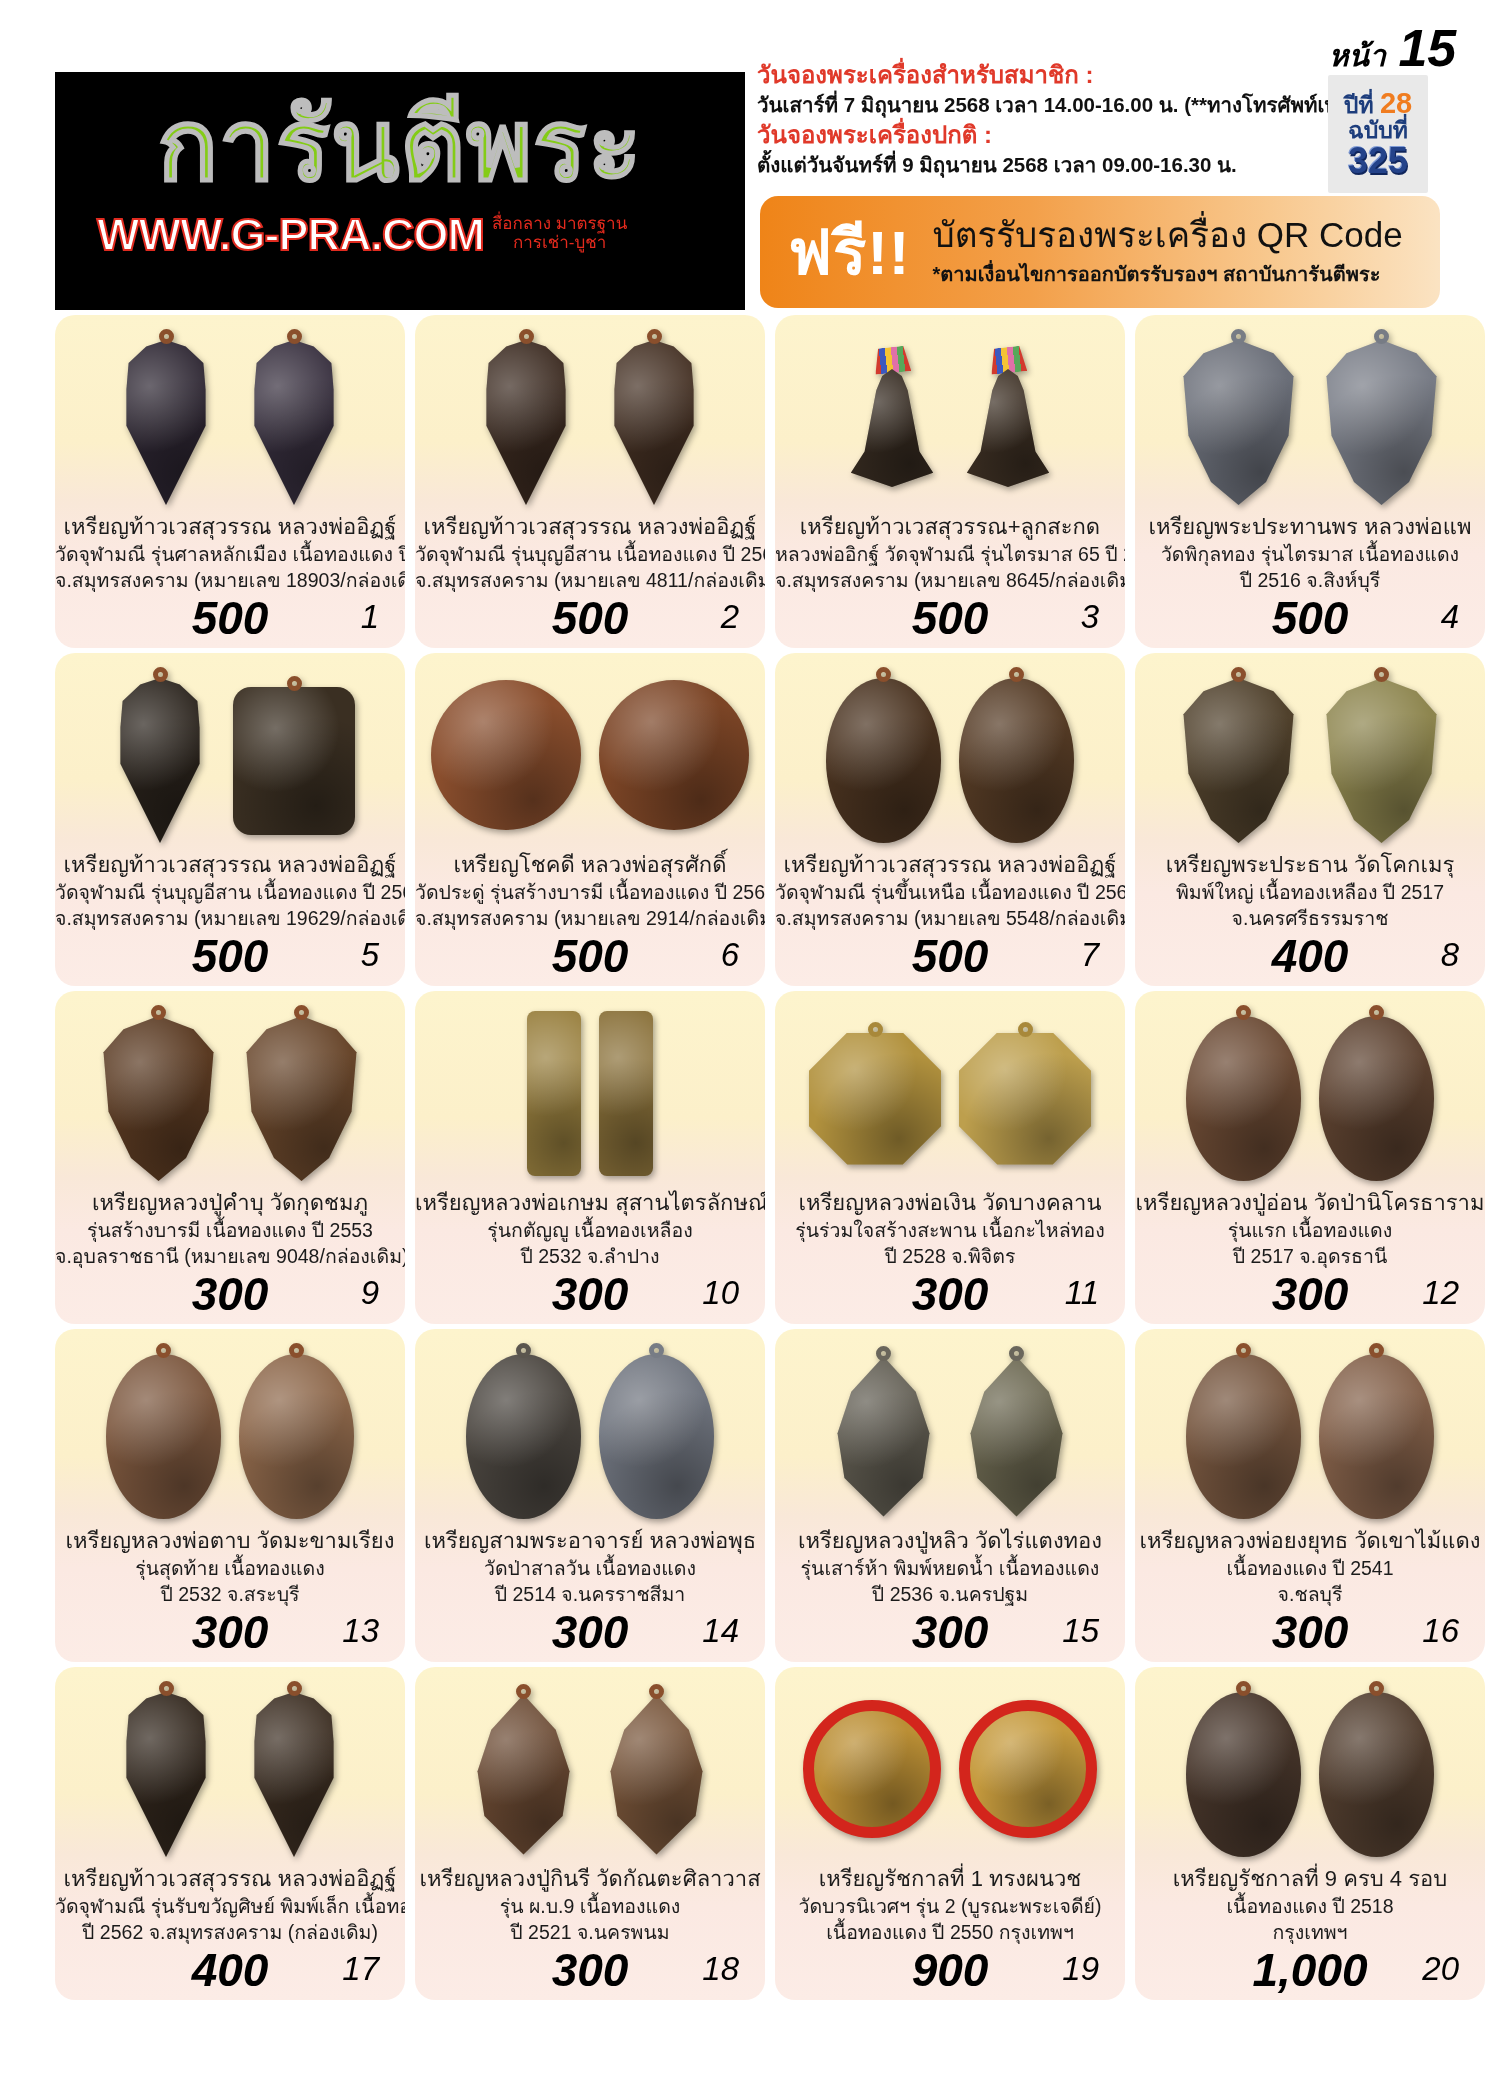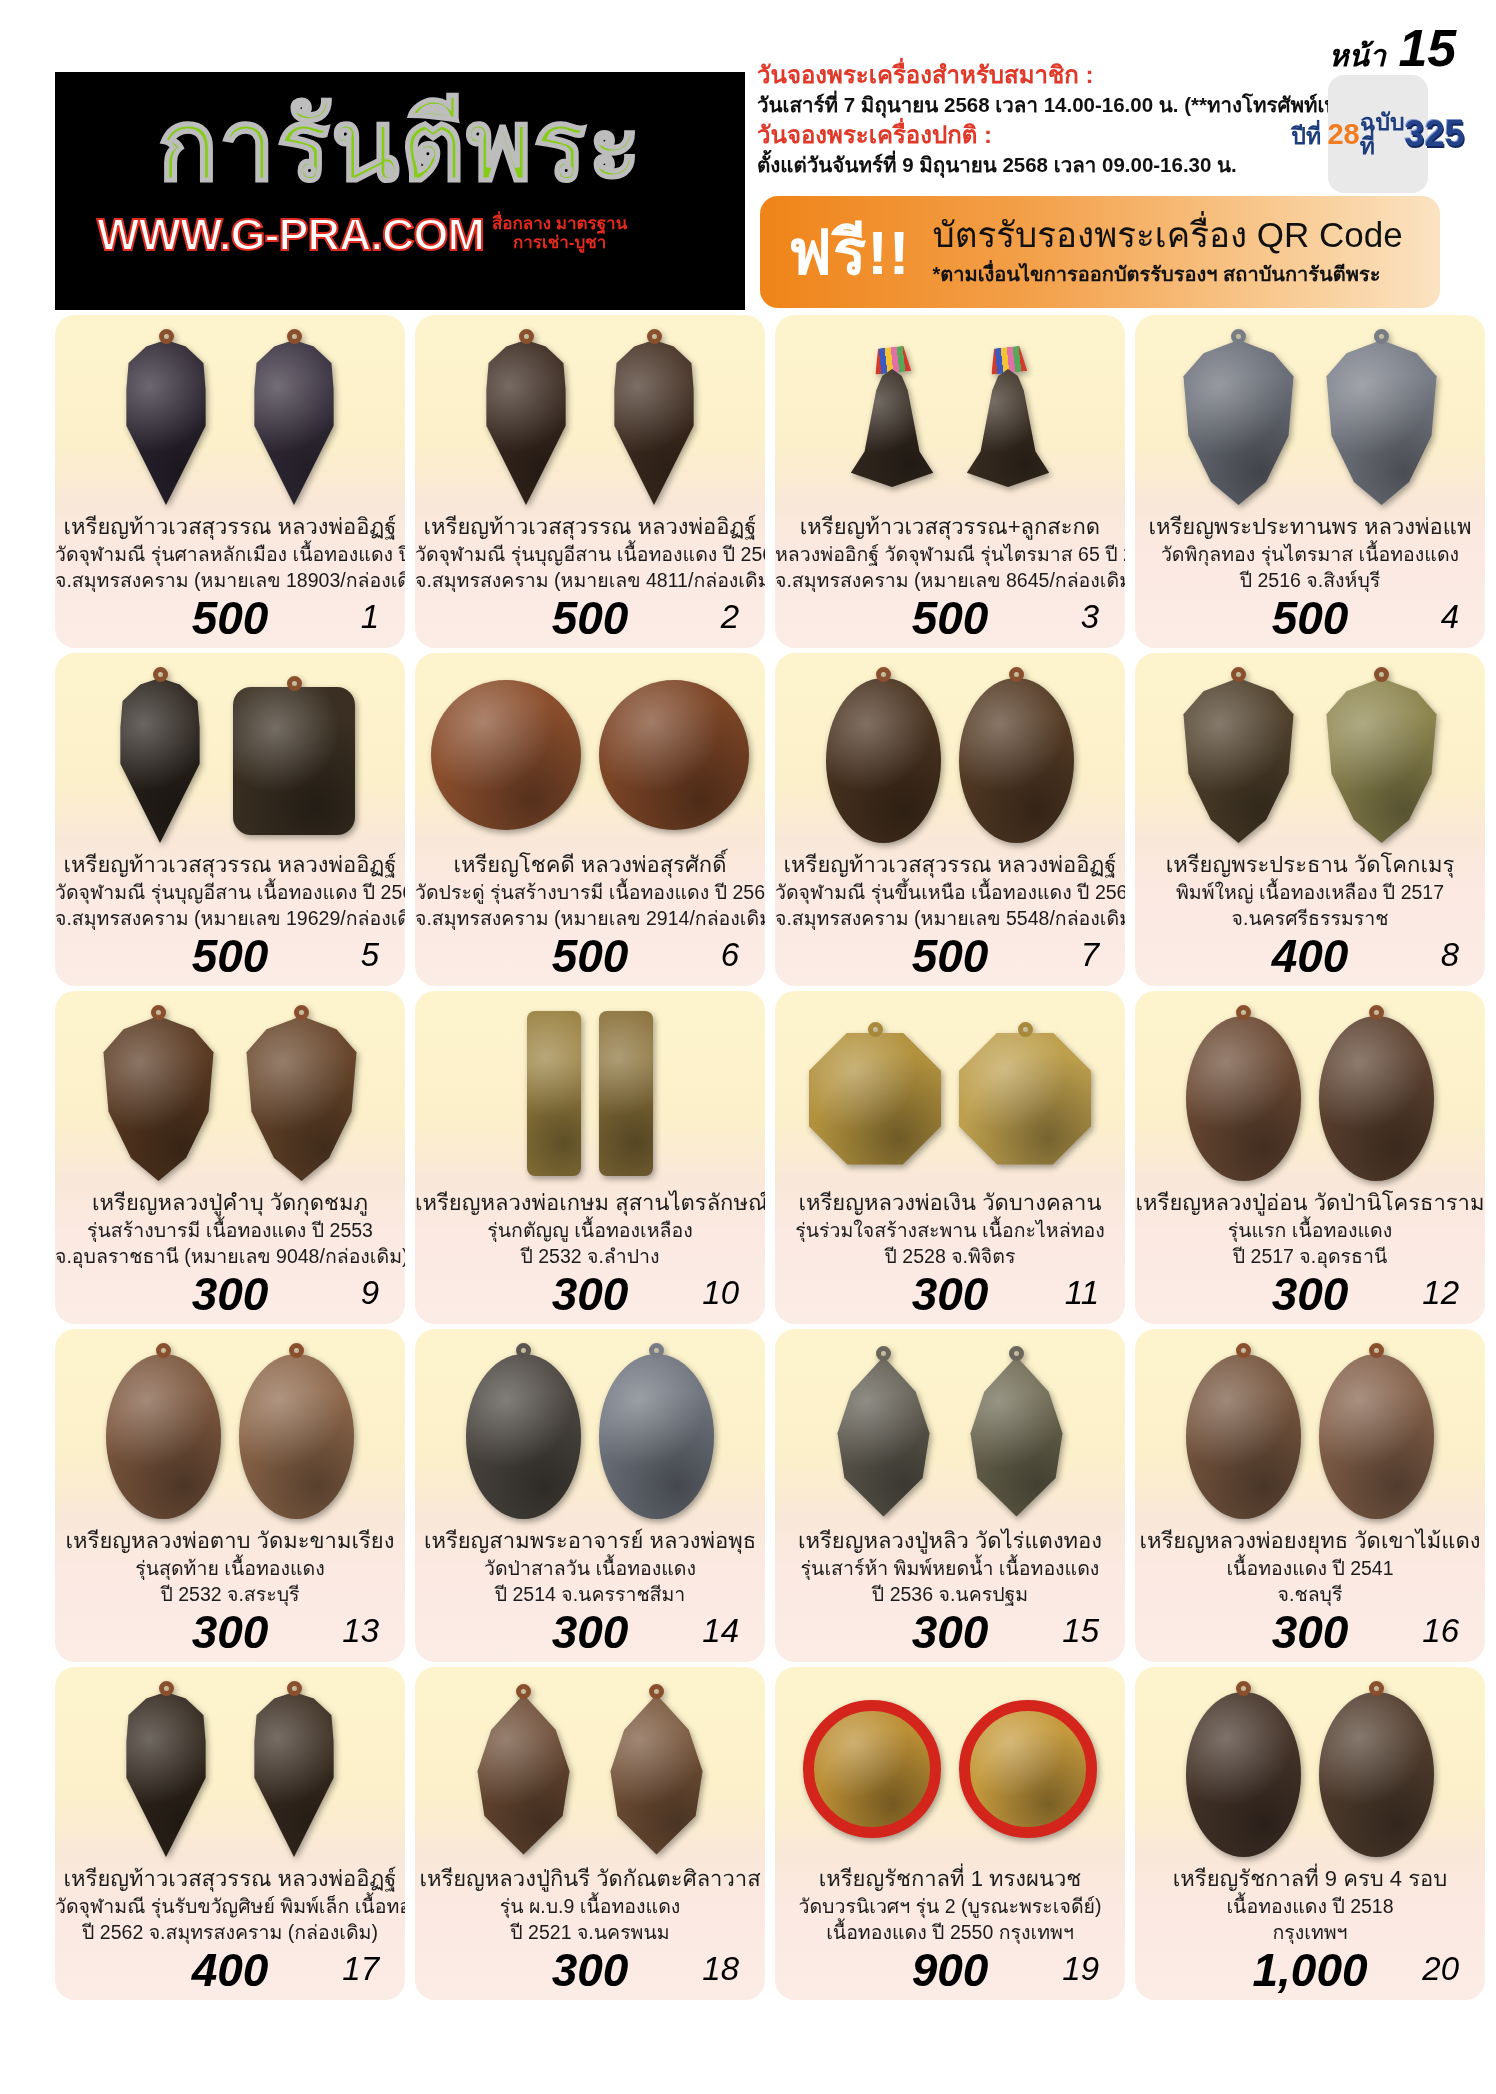--- a/index.html
+++ b/index.html
@@ -16,30 +16,30 @@
   .logo-title{
     margin-top:8px;font-size:100px;font-weight:800;line-height:130px;
     color:#84cc16;-webkit-text-stroke:2px #bdbdbd;letter-spacing:1px;
     text-shadow:3px 4px 3px rgba(0,0,0,.65);white-space:nowrap;
   }
   .logo-bottom{width:100%;display:flex;align-items:flex-start;justify-content:flex-start;padding-left:42px;box-sizing:border-box;margin-top:2px;}
   .logo-url{
     font-size:45px;font-weight:800;color:#fff;letter-spacing:-1px;line-height:46px;
     -webkit-text-stroke:2px #e02b20;white-space:nowrap;
   }
-  .logo-tagline{margin-left:8px;color:#e42a1d;font-weight:700;font-size:17px;line-height:19px;text-align:center;margin-top:2px;}
+  .logo-tagline{margin-left:8px;color:#e42a1d;font-weight:400;font-size:17px;line-height:19px;text-align:center;margin-top:2px;}
   .schedule{position:absolute;left:757px;top:60px;width:540px;}
   .sched-label{color:#e0392a;font-weight:700;font-size:24px;line-height:30px;white-space:nowrap;}
   .sched-detail{color:#111;font-weight:700;font-size:20.5px;line-height:30px;white-space:nowrap;}
   .page-num{position:absolute;left:1300px;top:18px;width:185px;text-align:center;font-style:italic;font-weight:700;color:#000;white-space:nowrap;}
   .page-num .lbl{font-size:30px;}
   .page-num .val{font-size:52px;margin-left:8px;}
   .issue-box{
-    position:absolute;left:1328px;top:75px;width:100px;height:118px;background:#e9e9e9;border-radius:16px;
-    display:flex;flex-direction:row;align-items:center;justify-content:center;line-height:1.05;
+    position:absolute;left:1328px;top:75px;width:100px;height:118px;background:#e9e9e9;border-radius:2px;
+    display:flex;flex-direction:column;align-items:center;justify-content:center;line-height:1.05;
   }
   .issue-year{font-weight:700;font-size:23px;color:#1d3d7c;white-space:nowrap;}
   .issue-year b{color:#f07c1f;font-size:29px;}
   .issue-lbl{font-weight:700;font-size:23px;color:#1d3d7c;}
   .issue-no{font-weight:800;font-size:36px;color:#24438a;text-shadow:1px 2px 0 #10265c, -1px -1px 0 #7f9bd6;}
   .banner{
     position:absolute;left:760px;top:196px;width:680px;height:112px;border-radius:18px;
     background:linear-gradient(90deg,#ef8418 0%,#f3a04a 40%,#f8c88e 75%,#fbe3c2 100%);
     display:flex;align-items:center;
   }

